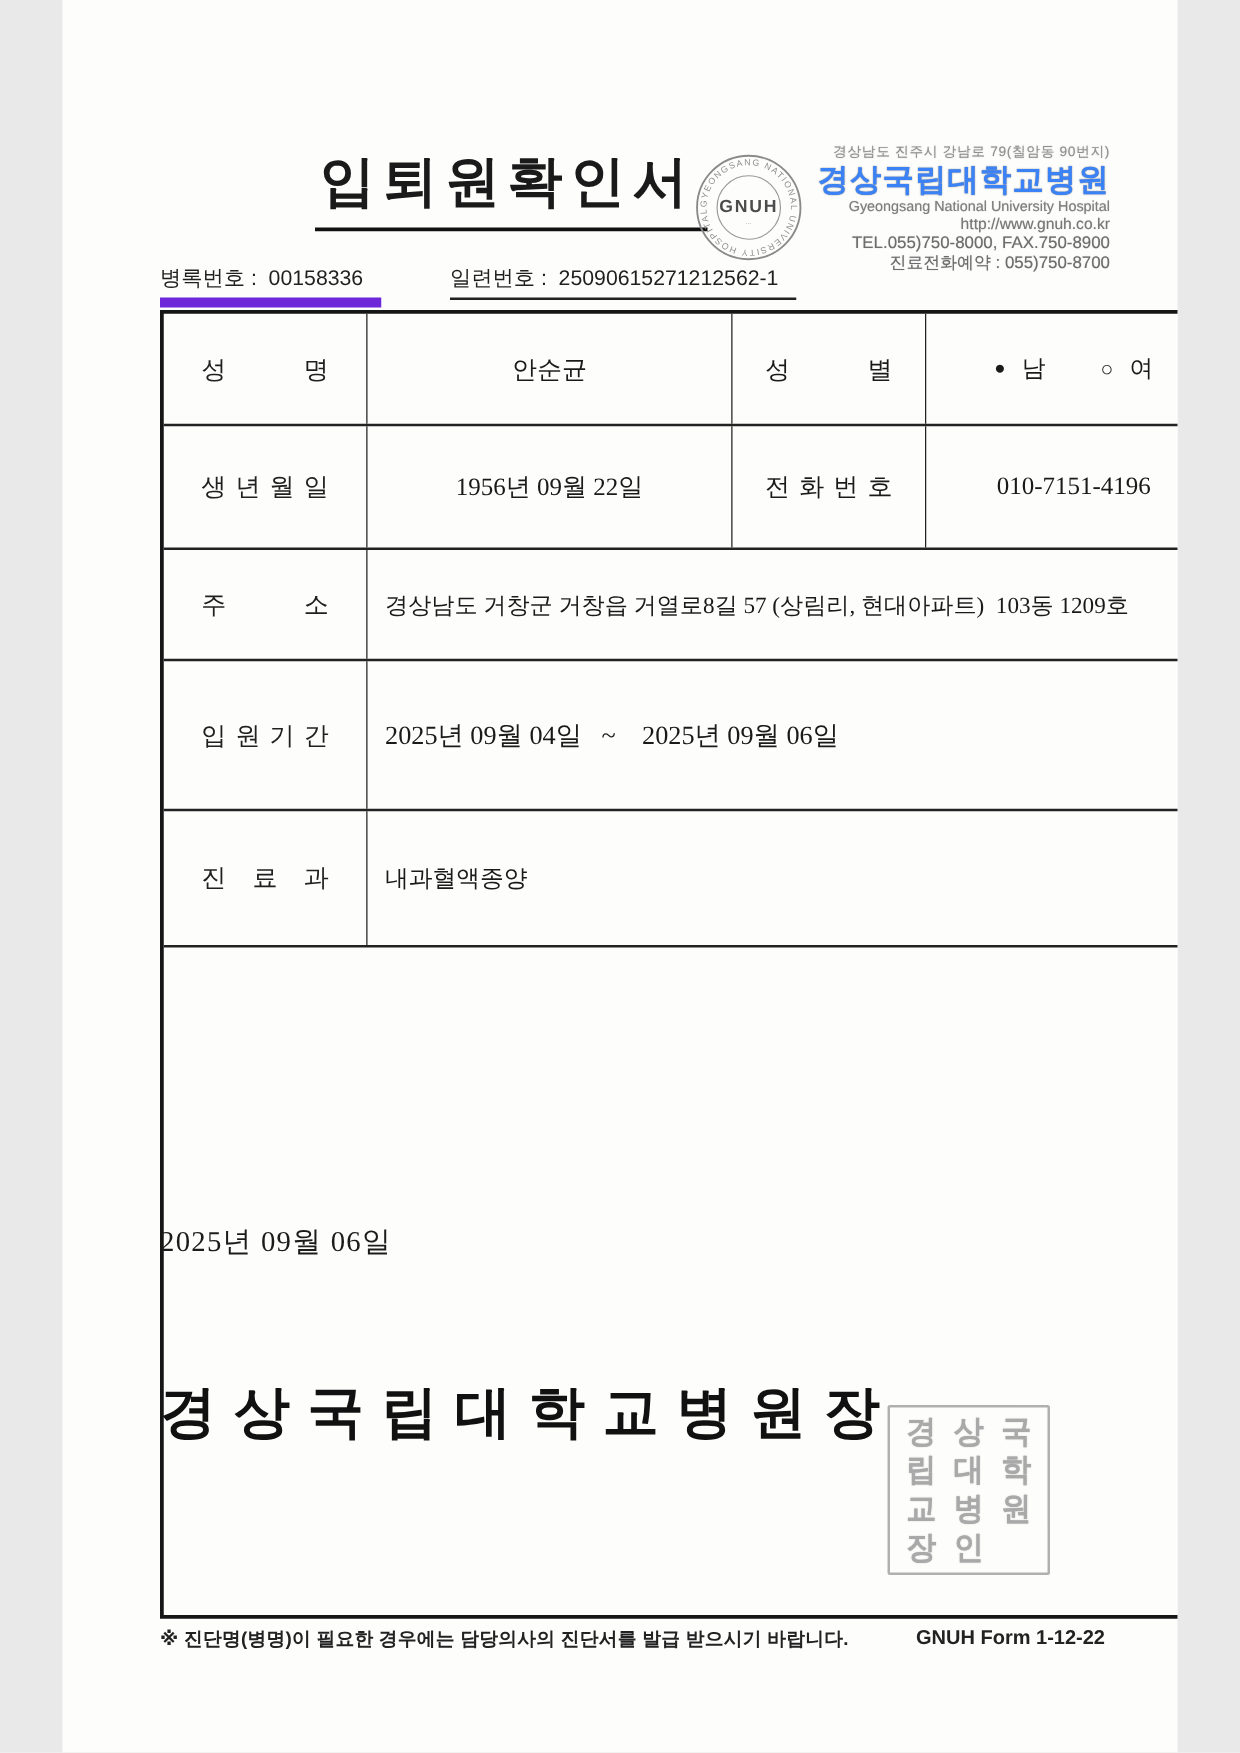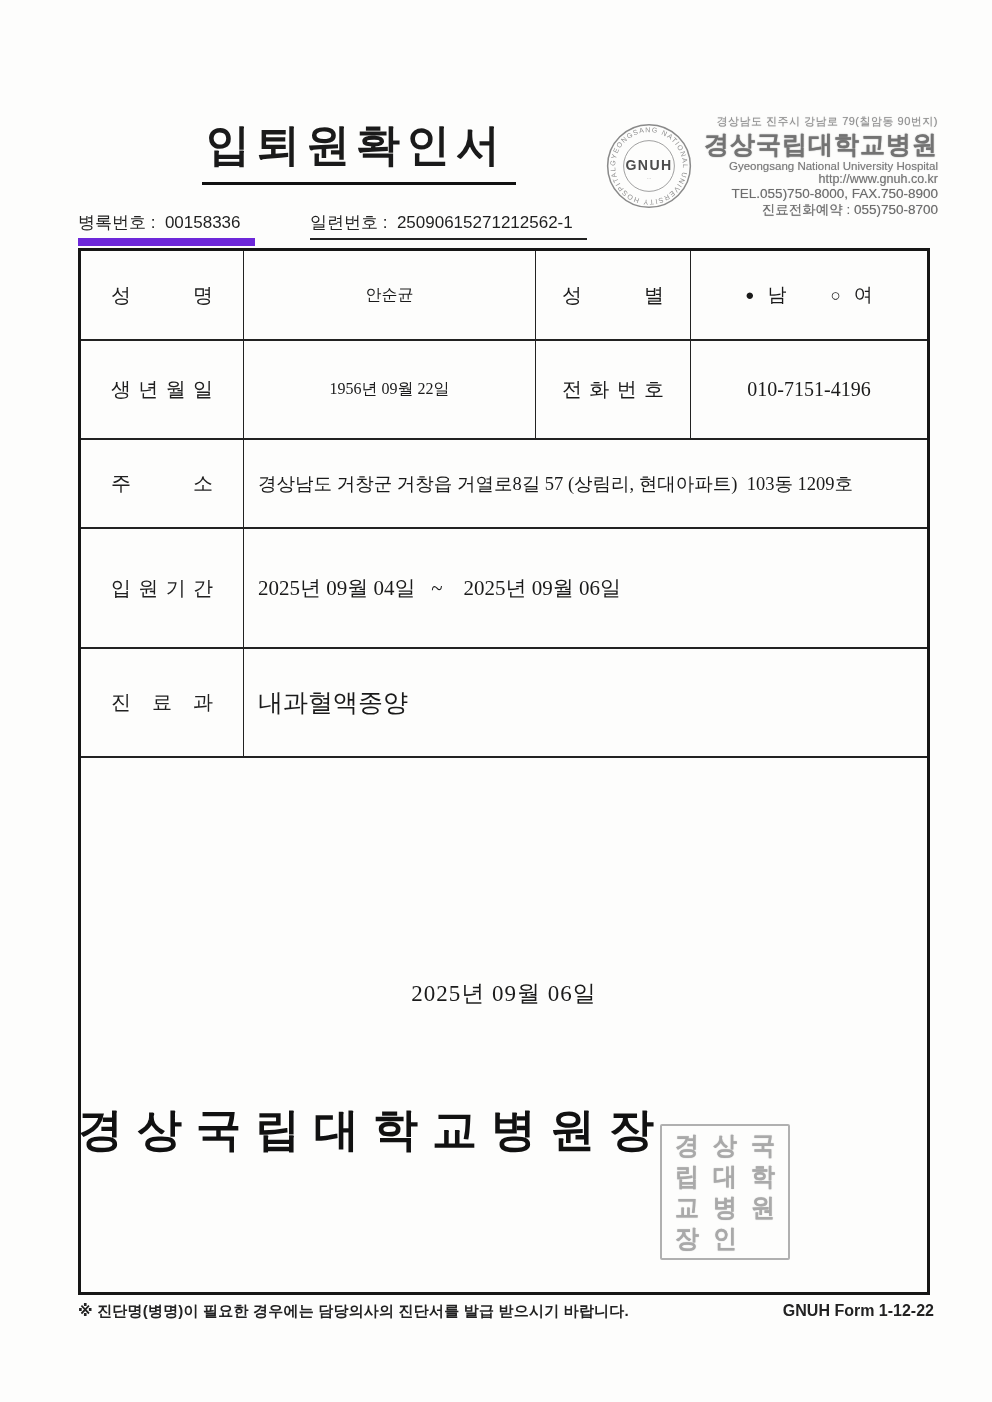--- a/index.html
+++ b/index.html
@@ -1,35 +1,35 @@
 <!DOCTYPE html>
 <html><head>
 <meta charset="utf-8">
 <style>
   * { margin:0; padding:0; box-sizing:border-box; }
   html,body { background:#e9e9e9; }
   .page {
-    position:relative; width:992px; height:1402px; margin:0 auto;
+    position:relative; width:892px; height:1402px; margin:0 auto;
     background:#fdfdfc; overflow:hidden; color:#1a1a1a;
     font-family:"Liberation Serif","DejaVu Serif",serif;
   }
 
   
   .doc-title{
     position:absolute; left:202px; top:116px;
     font-size:44px; font-weight:bold; letter-spacing:6px;
     border-bottom:3px solid #111; padding:0 10px 7px 4px;
   }
 
   
   .hosp{ position:absolute; top:114px; right:54px; display:flex; align-items:flex-start; gap:8px; }
   .hosp-logo{ width:94px; height:96px; flex:0 0 auto; margin-top:4px; }
   .hosp-txt{ text-align:right; font-family:"Liberation Sans","DejaVu Sans",sans-serif; }
   .hosp-addr{ font-size:11px; color:#909090; letter-spacing:.5px; text-shadow:0 0 1px #bbb; margin-bottom:1px; white-space:nowrap;}
-  .hosp-name{ font-size:25px; font-weight:bold; color:#737373; text-shadow:0 0 1.2px #777; letter-spacing:1px; line-height:1.15; white-space:nowrap;}
+  .hosp-name{ font-size:25px; font-weight:bold; color:#3b82f6; text-shadow:0 0 1.2px #777; letter-spacing:1px; line-height:1.15; white-space:nowrap;}
   .hosp-en{ font-size:11.5px; color:#7e7e7e; text-shadow:0 0 .8px #aaa; margin-top:1px; white-space:nowrap;}
   .hosp-web{ font-size:12.5px; color:#787878; text-shadow:0 0 .8px #aaa; white-space:nowrap;}
   .hosp-tel{ font-size:13.5px; color:#6d6d6d; text-shadow:0 0 .8px #aaa; white-space:nowrap;text-align:right;}
   .hosp-resv{ font-size:13.5px; color:#6d6d6d; text-shadow:0 0 .8px #aaa; white-space:nowrap;text-align:right;}
 
   
   .meta{ position:absolute; top:211px; left:78px; width:852px; height:28px; font-family:"Liberation Sans","DejaVu Sans",sans-serif; font-size:17px; color:#1f1f1f;}
   .meta .record{ position:absolute; left:0; border-bottom:8px solid #6d28d9; padding:0 14px 4px 0; white-space:pre;}
   .meta .serial{ position:absolute; left:232px; border-bottom:2px solid #222; padding:0 14px 4px 0; white-space:pre;}
 
@@ -38,34 +38,34 @@
     position:absolute; left:78px; top:248px; width:852px; height:1047px;
     border:3px solid #161616; display:flex; flex-direction:column; background:#fdfdfc;
   }
   .t-row{ display:flex; border-bottom:2px solid #222; }
   .t-row.r1{ height:90px; } .t-row.r2{ height:99px; } .t-row.r3{ height:89px; }
   .t-row.r4{ height:120px; } .t-row.r5{ height:109px; }
   .t-row.r6{ flex:1; border-bottom:none; position:relative; }
   .cell{ display:flex; align-items:center; }
   .c-label{ width:163px; flex:0 0 auto; border-right:1.5px solid #222; font-size:20px; color:#202020; }
   .c-label .spread{ display:flex; justify-content:space-between; width:100%; padding:0 30px; }
-  .c-val1{ width:292px; flex:0 0 auto; border-right:1.5px solid #222; justify-content:center; font-size:16px; }
+  .c-val1{ width:292px; flex:0 0 auto; border-right:1.5px solid #222; justify-content:center; font-size:20px; }
   .c-label2{ width:155px; flex:0 0 auto; border-right:1.5px solid #222; font-size:20px; }
   .c-label2 .spread{ display:flex; justify-content:space-between; width:100%; padding:0 26px; }
   .c-val2{ flex:1; justify-content:center; font-size:20px; }
-  .c-wide{ flex:1; font-size:25px; padding-left:14px; white-space:pre; }
+  .c-wide{ flex:1; font-size:19px; padding-left:14px; white-space:pre; }
   .gender{ display:flex; align-items:center; gap:44px; }
   .g-opt{ display:flex; align-items:center; gap:13px; }
   .g-mark{ font-size:15px; line-height:1; }
   .g-mark.empty{ font-size:17px; }
   .g-txt{ font-size:19px; }
 
   
   .confirm-line{ position:absolute; left:104px; top:822px; font-size:27px; letter-spacing:2px; color:#151515;}
-  .issue-date{ position:absolute; left:78px; top:978px; width:852px; text-align:center; font-size:23px; letter-spacing:1px; color:#1b1b1b;}
+  .issue-date{ position:absolute; left:78px; top:978px; width:852px; font-size:23px; letter-spacing:1px; color:#1b1b1b;}
   .signer{ position:absolute; left:78px; top:1100px; width:852px; text-align:left;
            font-size:45px; font-weight:bold; letter-spacing:14px; color:#111; z-index:2; }
   .seal{
     position:absolute; left:660px; top:1124px; width:130px; height:136px; z-index:1;
     border:2px solid #a3a3a3; border-radius:2px;
     display:grid; grid-template-columns:repeat(3,1fr); grid-auto-rows:1fr;
     padding:4px 6px; opacity:.85;
   }
   .seal-cell{
     display:flex; align-items:center; justify-content:center;

